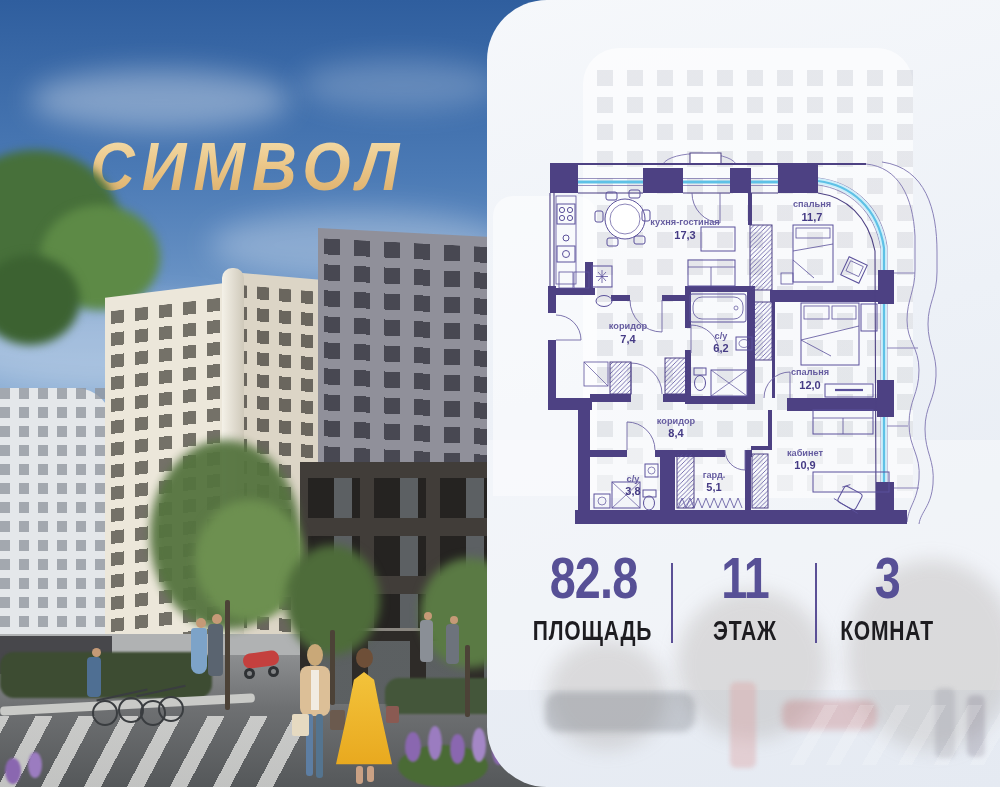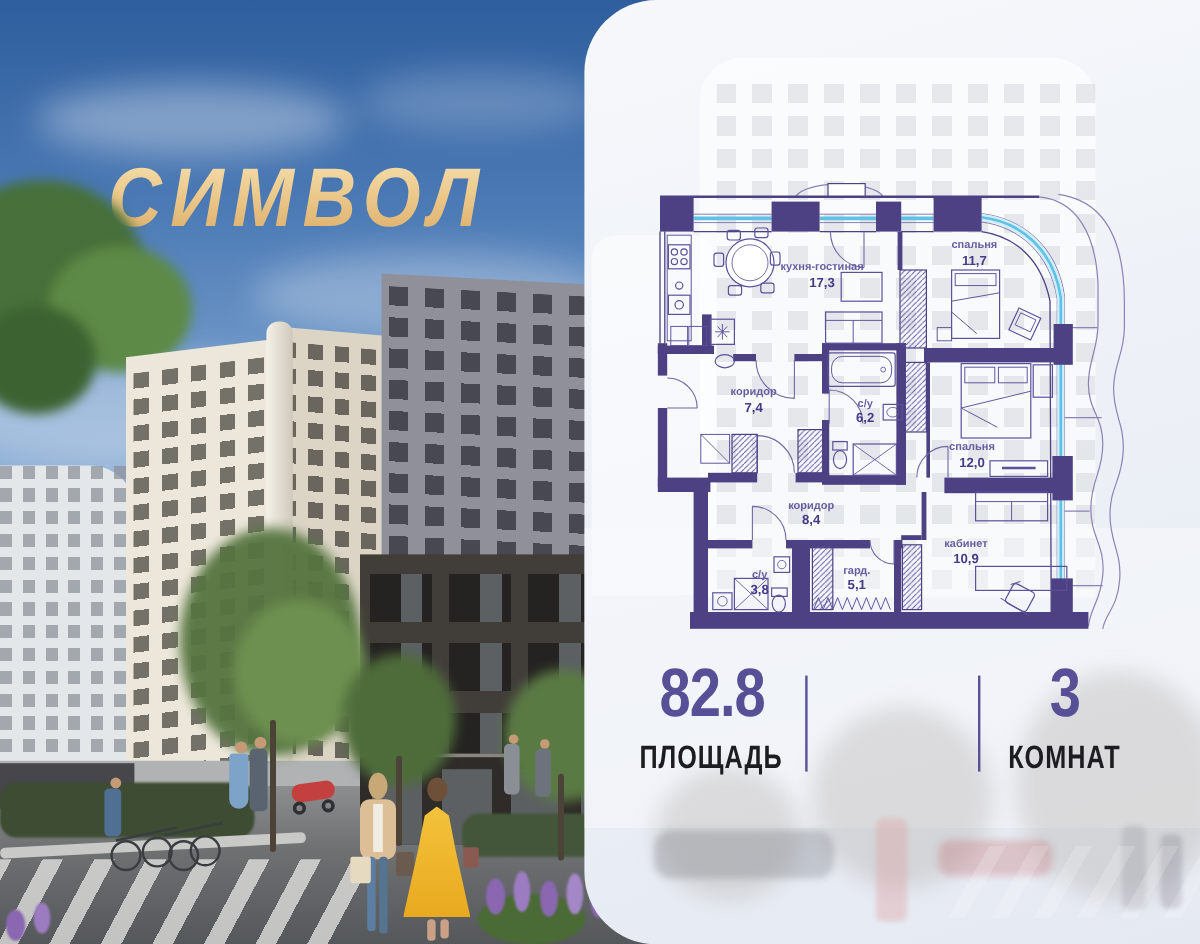--- a/index.html
+++ b/index.html
@@ -479,20 +479,24 @@
         <text class="rarea" x="257" y="321">10,9</text>
       </g>
     </svg>
 
     <div class="stats">
       <div class="stat s1">
         <span class="num">82.8</span><br>
         <span class="lbl">ПЛОЩАДЬ</span>
       </div>
       <div class="divider d1"></div>
+      <div class="stat s2">
+        <span class="num">11</span><br>
+        <span class="lbl">ЭТАЖ</span>
+      </div>
       <div class="divider d2"></div>
       <div class="stat s3">
         <span class="num">3</span><br>
         <span class="lbl">КОМНАТ</span>
       </div>
     </div>
   </div>
 
 </div>
 

